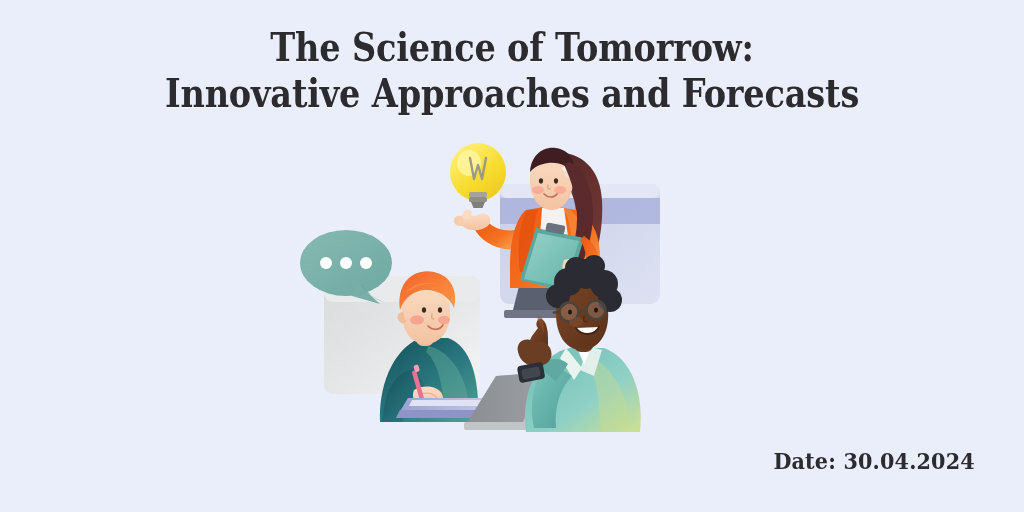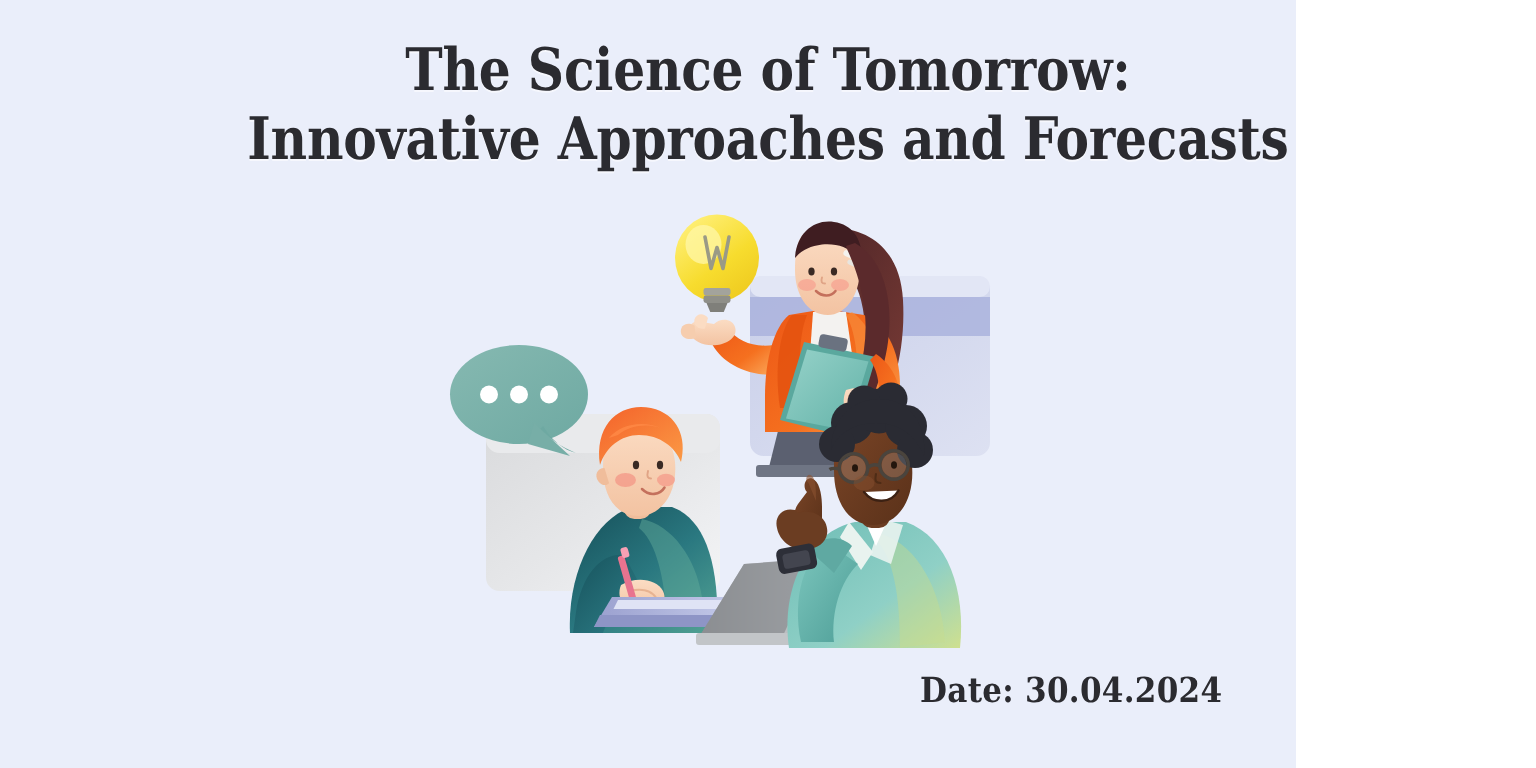--- a/index.html
+++ b/index.html
@@ -7,21 +7,21 @@
     padding: 0;
   }
   body {
     width: 1024px;
     height: 512px;
     overflow: hidden;
     font-family: "Liberation Serif", serif;
   }
   #slide {
     position: relative;
-    width: 864px;
+    width: 1024px;
     height: 512px;
     background: #eaeefa;
     overflow: hidden;
   }
 
   
   #title-block {
     position: absolute;
     left: 0;
     top: 24px;

